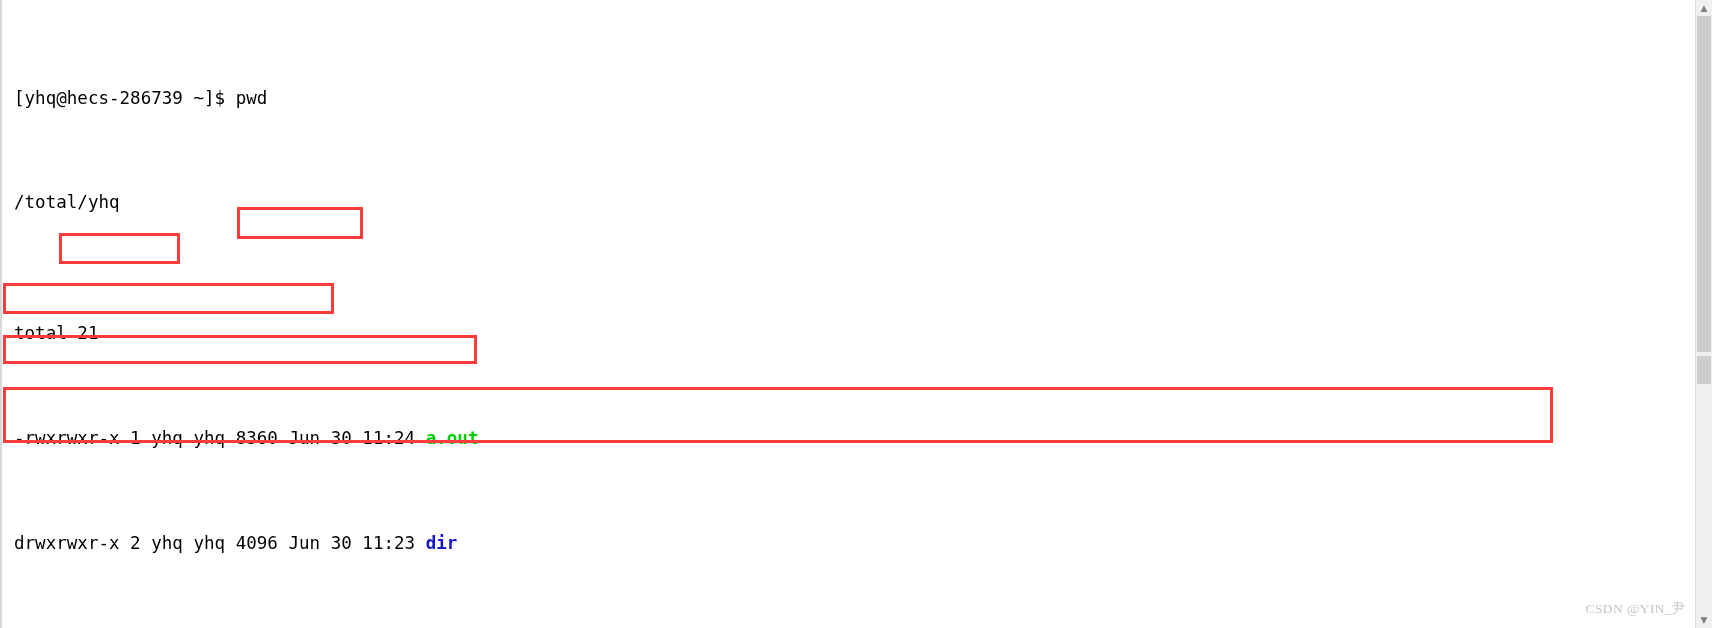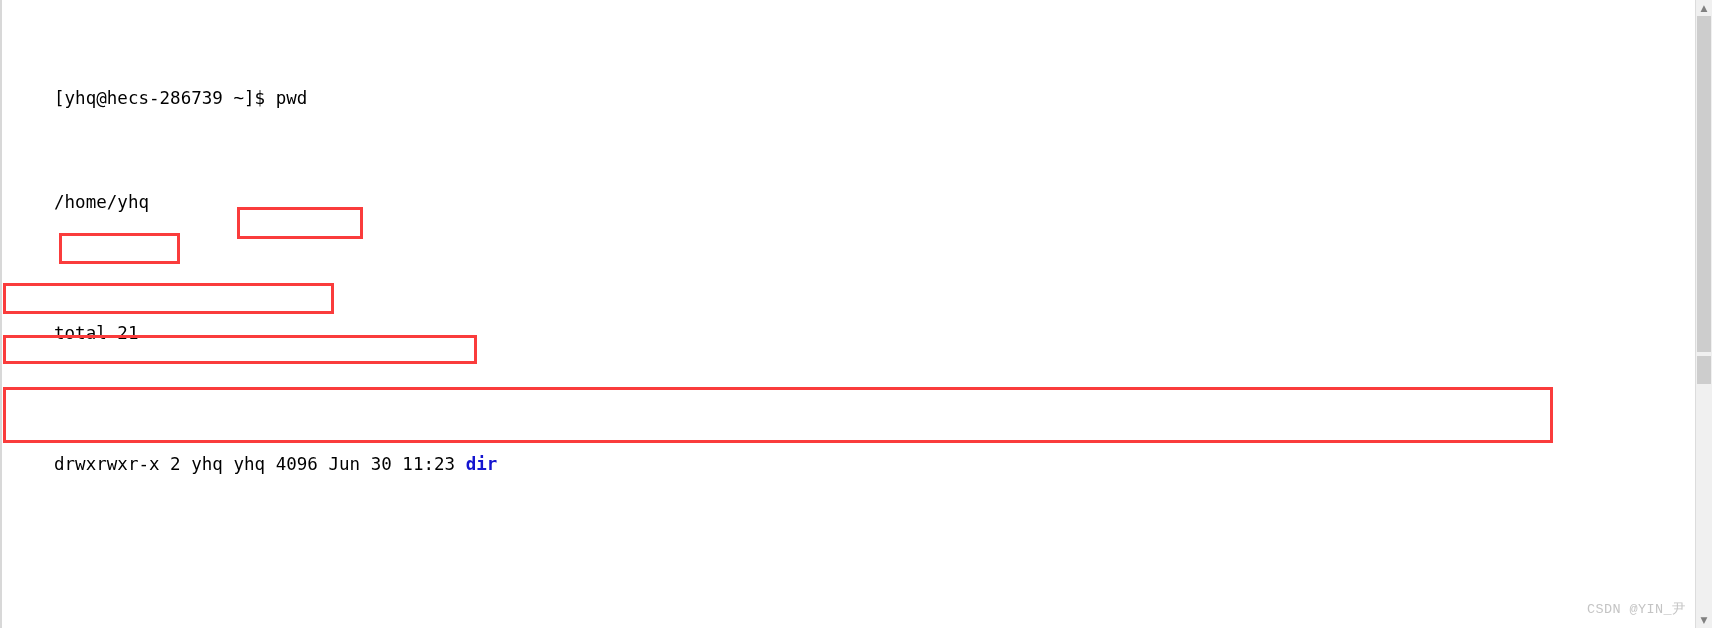--- a/index.html
+++ b/index.html
@@ -80,21 +80,20 @@
     width: 1680px;
     font-size: 17.5px;
     line-height: 26.2px;
     color: #000000;
     white-space: pre;
     letter-spacing: 0.02px;
   }
   .line {
     height: 26.2px;
     white-space: pre;
-    margin-left: 40px;
   }
   .seg { white-space: pre; }
 
   .c-green { color: #00d000; font-weight: bold; }
   .c-blue  { color: #1515d0; font-weight: bold; }
 
   
   .redbox {
     position: absolute;
     border: 3px solid #fa3c3c;
@@ -106,42 +105,43 @@
   #box-directory     { left: 59px;  top: 233px;  width: 121px; height: 31px; }
   #box-testc-out     { left: 3px;   top: 283px;  width: 331px; height: 31px; }
   #box-tmptxt-out    { left: 3px;   top: 335px;  width: 474px; height: 29px; }
   #box-aout-out      { left: 3px;   top: 387px;  width: 1550px; height: 56px; }
 
   
   .watermark {
     position: absolute;
     right: 26px;
     bottom: 10px;
-    font-family: Liberation Mono, monospace;
+    font-family: Liberation Serif, serif;
     font-size: 13.5px;
     color: #c4c4c4;
     letter-spacing: 0.4px;
   }
 </style>
 </head>
 <body>
 
 <div id="terminal">
 
   <div class="left-rule"></div>
 
   <div class="screen">
 
     <div class="line"><span class="seg">[yhq@hecs-286739 ~]$ </span><span class="seg">pwd</span></div>
 
-    <div class="line"><span class="seg">/home/yhq</span></div>
+    <div class="line"><span class="seg">/total/yhq</span></div>
 
 
     <div class="line"><span class="seg">total 21</span></div>
 
+    <div class="line"><span class="seg">-rwxrwxr-x 1 yhq yhq 8360 Jun 30 11:24 </span><span class="seg c-green">a.out</span></div>
 
     <div class="line"><span class="seg">drwxrwxr-x 2 yhq yhq 4096 Jun 30 11:23 </span><span class="seg c-blue">dir</span></div>
 
     
 
     
 
     
 
     

